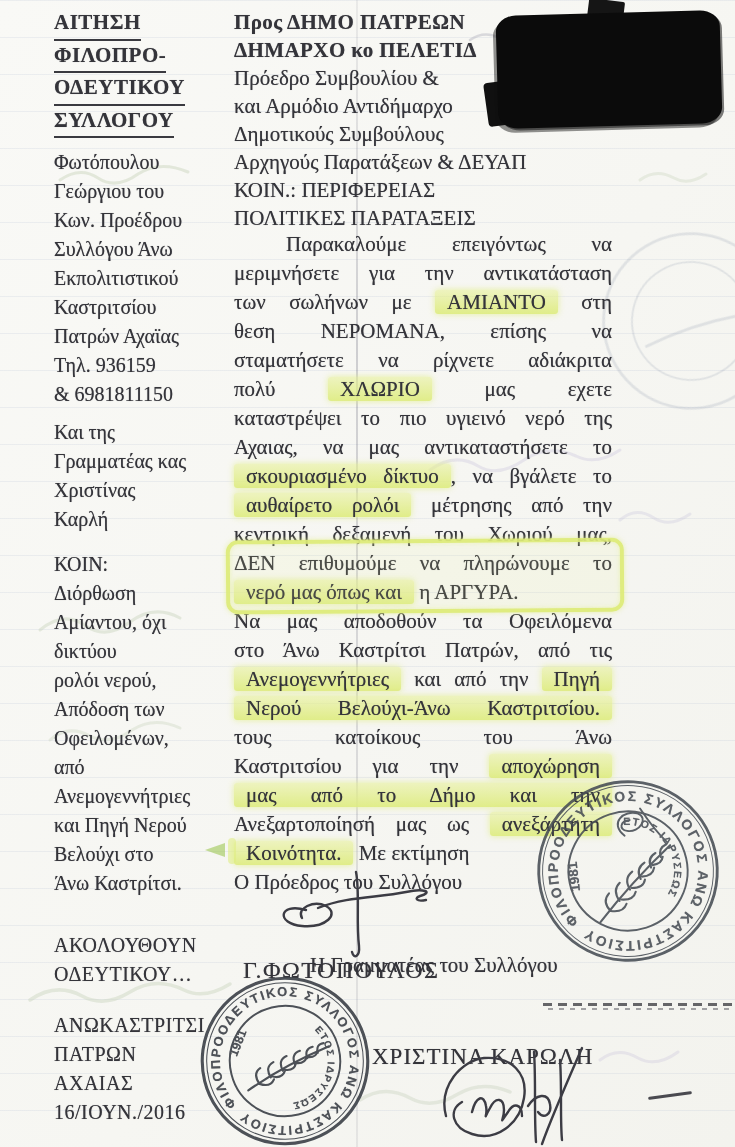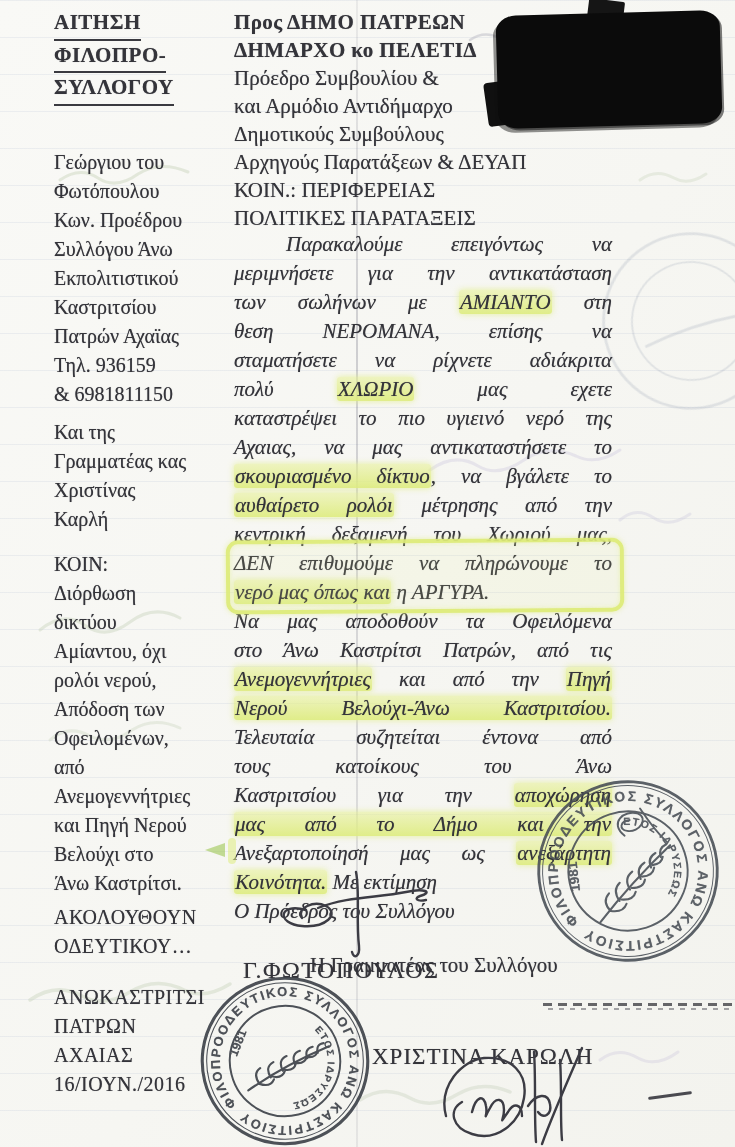--- a/index.html
+++ b/index.html
@@ -17,32 +17,32 @@
     background:linear-gradient(to bottom, rgba(110,110,125,0.10), rgba(100,100,118,0.28) 30%, rgba(110,110,125,0.12));
     pointer-events:none;}
   .scan-text{text-shadow:0 0 0.7px rgba(45,45,52,0.6);}
 
   
   .left-col{position:absolute; left:54px; top:8px; width:180px;}
   .lc-block{position:absolute; left:0;}
   .lc-line{font-size:20px; line-height:29px; white-space:nowrap;}
   .lc-title .lc-line{font-size:21px; font-weight:bold; line-height:29.5px; letter-spacing:0.5px;}
   .lc-title .u{display:inline-block; border-bottom:2.5px solid #3a3a40; padding-bottom:1px;}
-  .lc-caps{letter-spacing:0.5px;}
+  .lc-caps{letter-spacing:0.5px;margin-top:28px;}
 
   
   .right-col{position:absolute; left:234px; top:8px; width:378px;}
   .rc-line{font-size:21px; line-height:28px; white-space:nowrap;}
   .rc-line.b{font-weight:bold; letter-spacing:0.4px;}
-  .body-lines{position:absolute; left:234px; top:230px; width:378px;font-style:italic;}
+  .body-lines{position:absolute; left:234px; top:230px; width:378px;}
   .b-line{font-size:21px; line-height:29px; min-height:29px;}
   .b-line.justify{text-align:justify; text-align-last:justify;}
   .b-line.indent{padding-left:52px;}
   .hl{background:linear-gradient(rgba(229,240,140,0.50), rgba(222,236,128,0.92));
-      border-radius:3px; box-shadow:0 0 6px rgba(226,238,140,0.85); padding:0 1px;}
+      border-radius:3px; box-shadow:0 0 6px rgba(226,238,140,0.85); padding:0 12px;}
 
   
   .hl-box{position:absolute; left:226px; top:539px; width:390px; height:66px;
     border:4.5px solid rgba(220,234,118,0.92); border-radius:12px;
     box-shadow:0 0 5px rgba(226,238,140,0.7), inset 0 0 5px rgba(226,238,140,0.55);
     background:rgba(232,242,160,0.12);
     transform:rotate(-0.4deg); pointer-events:none;}
   .hl-streak{position:absolute; background:rgba(222,236,128,0.55); border-radius:4px; pointer-events:none;}
   .green-arrow{position:absolute; left:205px; top:843px; width:0; height:0;
     border-top:7px solid transparent; border-bottom:7px solid transparent;
@@ -103,44 +103,45 @@
       <path d="M60 138 Q100 104 148 82" fill="none" stroke="#5a6a8a" stroke-width="3"></path>
     </svg>
   </div>
 
   <div class="crease"></div>
 
   <div class="left-col">
     <div class="lc-block lc-title" style="top:0px">
         <div class="lc-line"><span class="u">ΑΙΤΗΣΗ</span></div>
         <div class="lc-line"><span class="u">ΦΙΛΟΠΡΟ-</span></div>
+        <div class="lc-line"><span class="u">ΟΔΕΥΤΙΚΟΥ</span></div>
         <div class="lc-line"><span class="u">ΣΥΛΛΟΓΟΥ</span></div>
       </div>
     <div class="lc-block" style="top:140px">
+        <div class="lc-line">Φωτόπουλου</div>
         <div class="lc-line">Γεώργιου του</div>
-        <div class="lc-line">Φωτόπουλου</div>
         <div class="lc-line">Κων. Προέδρου</div>
         <div class="lc-line">Συλλόγου Άνω</div>
         <div class="lc-line">Εκπολιτιστικού</div>
         <div class="lc-line">Καστριτσίου</div>
         <div class="lc-line">Πατρών Αχαϊας</div>
         <div class="lc-line">Τηλ. 936159</div>
         <div class="lc-line">&amp; 6981811150</div>
       </div>
     <div class="lc-block" style="top:410px">
         <div class="lc-line">Και της</div>
         <div class="lc-line">Γραμματέας κας</div>
         <div class="lc-line">Χριστίνας</div>
         <div class="lc-line">Καρλή</div>
       </div>
     <div class="lc-block" style="top:542px">
         <div class="lc-line">ΚΟΙΝ:</div>
         <div class="lc-line">Διόρθωση</div>
+        <div class="lc-line">Αμίαντου, όχι</div>
         <div class="lc-line">δικτύου</div>
-        <div class="lc-line">Αμίαντου, όχι</div>
         <div class="lc-line">ρολόι νερού,</div>
         <div class="lc-line">Απόδοση των</div>
         <div class="lc-line">Οφειλομένων,</div>
         <div class="lc-line">από</div>
         <div class="lc-line">Ανεμογεννήτριες</div>
         <div class="lc-line">και Πηγή Νερού</div>
         <div class="lc-line">Βελούχι στο</div>
         <div class="lc-line">Άνω Καστρίτσι.</div>
       </div>
     <div class="lc-block lc-caps" style="top:895px; font-weight:normal">
@@ -177,21 +178,20 @@
       <div class="b-line justify"><span>Αχαιας, να μας αντικαταστήσετε το</span></div>
       <div class="b-line justify"><span class="hl">σκουριασμένο δίκτυο</span><span>, να βγάλετε το</span></div>
       <div class="b-line justify"><span class="hl">αυθαίρετο ρολόι</span><span> μέτρησης από την</span></div>
       <div class="b-line justify"><span>κεντρική δεξαμενή του Χωριού μας,</span></div>
       <div class="b-line justify"><span>ΔΕΝ επιθυμούμε να πληρώνουμε το</span></div>
       <div class="b-line"><span class="hl">νερό μας όπως και</span><span> η ΑΡΓΥΡΑ.</span></div>
       <div class="b-line justify"><span>Να μας αποδοθούν τα Οφειλόμενα</span></div>
       <div class="b-line justify"><span>στο Άνω Καστρίτσι Πατρών, από τις</span></div>
       <div class="b-line justify"><span class="hl">Ανεμογεννήτριες</span><span> και από την </span><span class="hl">Πηγή</span></div>
       <div class="b-line justify"><span class="hl">Νερού Βελούχι-Άνω Καστριτσίου.</span></div>
-      <div class="b-line justify"><span>Τελευταία συζητείται έντονα από</span></div>
       <div class="b-line justify"><span>τους κατοίκους του Άνω</span></div>
       <div class="b-line justify"><span>Καστριτσίου για την </span><span class="hl">αποχώρηση</span></div>
       <div class="b-line justify"><span class="hl">μας από το Δήμο και την</span></div>
       <div class="b-line justify"><span>Ανεξαρτοποίησή μας ως </span><span class="hl">ανεξάρτητη</span></div>
       <div class="b-line"><span class="hl">Κοινότητα.</span><span>  Με εκτίμηση</span></div>
       <div class="b-line"><span>Ο Πρόεδρος του Συλλόγου</span></div>
     </div>
 
   <div class="hl-box"></div>
 

